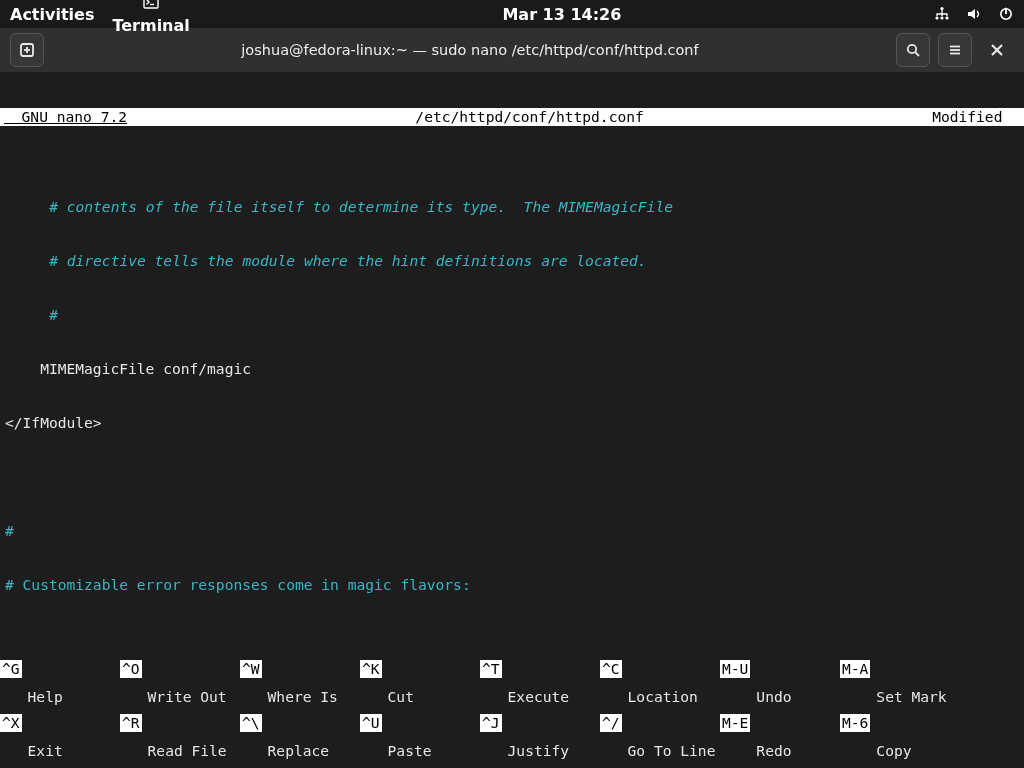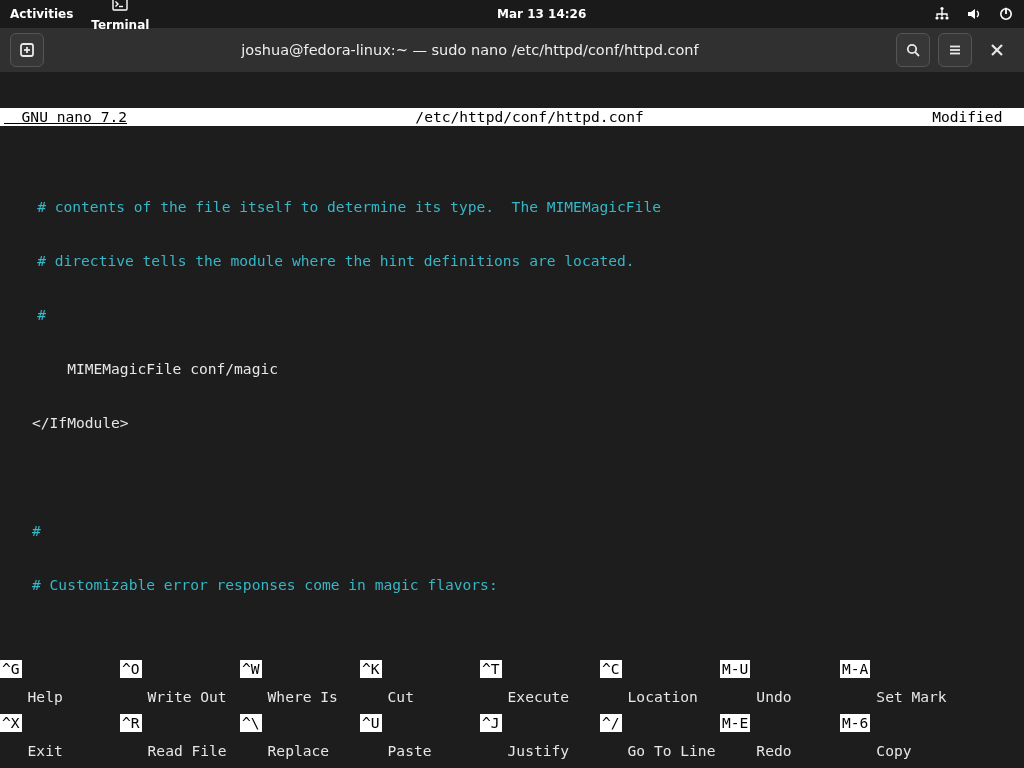--- a/index.html
+++ b/index.html
@@ -1,17 +1,17 @@
 <!DOCTYPE html>
 <html><head>
 <meta charset="utf-8">
 <style>
   * { margin:0; padding:0; box-sizing:border-box; }
   body { width:1024px; height:768px; background:#000; font-family:"DejaVu Sans",sans-serif; color:#fff; overflow:hidden; }
-  .topbar { height:28px; background:#1a1a1a; display:flex; align-items:center; font-size:12px; font-weight:600; padding:0 10px; }
+  .topbar { height:28px; background:#1a1a1a; display:flex; align-items:center; font-size:16px; font-weight:600; padding:0 10px; }
   .tb-left { display:flex; gap:18px; align-items:center; }
   .tb-center { flex:1; text-align:center; }
   .tb-right { display:flex; gap:16px; align-items:center; }
   .tb-icon svg { width:16px; height:16px; fill:#fff; display:block; }
   .tb-item { display:flex; align-items:center; gap:6px;flex-direction:column; }
 
   .winbar { height:44px; background:#303030; display:flex; align-items:center; padding:0 10px; gap:8px; }
   .sqbtn { width:34px; height:34px; border:1px solid #555; border-radius:6px; background:#373737; display:flex; align-items:center; justify-content:center; }
   .sqbtn svg { width:16px; height:16px; fill:none; stroke:#e8e8e8; stroke-width:1.8; }
   .wintitle { flex:1; text-align:center; font-size:14.5px; font-weight:400; color:#eee; }
@@ -32,22 +32,22 @@
   .slabel { padding-left:6px;margin-top:28px; }
   .cell1 { width:120px; display:flex; }
   .cell2 { width:120px; display:flex; }
   .cell3 { width:120px; display:flex; }
   .cell4 { width:120px; display:flex; }
   .cell5 { width:120px; display:flex; }
   .cell6 { width:120px; display:flex; }
   .cell7 { width:120px; display:flex; }
   .cell8 { width:120px; display:flex; }
   .body { padding:0; }
-  .line { padding-left:20px; height:18px;margin-left:12px; }
-  .lineind { padding-left:2px; height:18px; }
+  .line { padding-left:5px; height:18px; }
+  .lineind { padding-left:14px; height:18px;font-style:italic; }
 </style>
 </head>
 <body>
 
 <div class="topbar">
   <div class="tb-left">
     <span>Activities</span>
     <span class="tb-item">
       <span class="tb-icon">
         <svg viewBox="0 0 16 16">

